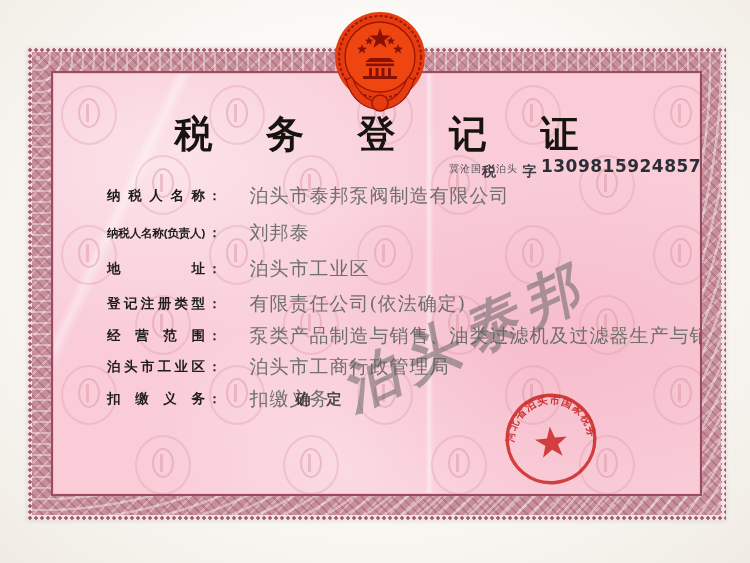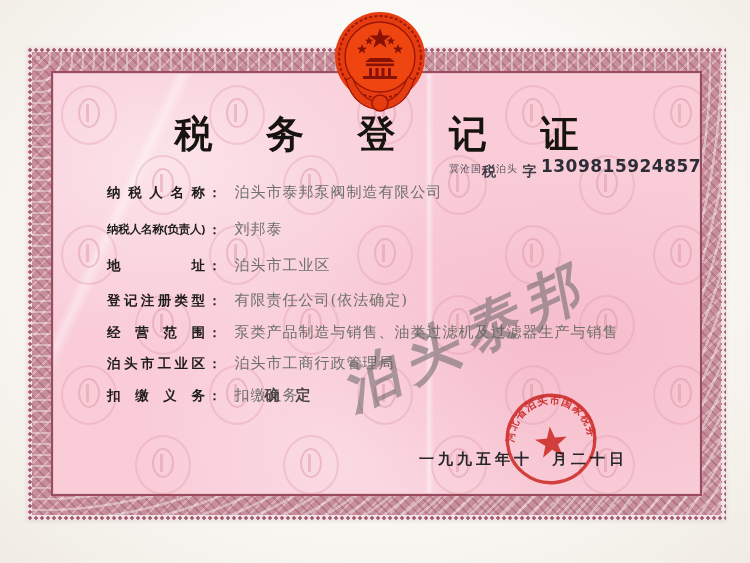--- a/index.html
+++ b/index.html
@@ -44,21 +44,21 @@
   .s-low{position:relative;top:4px;font-size:14px;font-weight:700;color:#3c3c48;}
   .s-num{font-size:17px;font-weight:700;color:#2d2d37;letter-spacing:.5px;font-family:"DejaVu Sans",sans-serif;}
   .fields{position:absolute;left:54px;top:0;width:600px;z-index:3;}
   .frow{position:absolute;left:0;white-space:nowrap;}
   .frow.r0{top:110px}.frow.r1{top:147px}.frow.r2{top:183px}.frow.r3{top:218px}
   .frow.r4{top:250px}.frow.r5{top:281px}.frow.r6{top:313px}
   .flabel{display:inline-block;width:98px;text-align:justify;text-align-last:justify;
           font-size:13.5px;font-weight:700;color:#1e1c1a;vertical-align:middle;}
   .frow.r1 .flabel{font-size:11.5px;letter-spacing:-.3px;}
   .fcolon{font-size:13px;font-weight:700;color:#1e1c1a;margin-left:3px;vertical-align:middle;}
-  .fvalue{font-size:15px;color:#6e7069;margin-left:9px;letter-spacing:1px;
+  .fvalue{font-size:19px;color:#6e7069;margin-left:24px;letter-spacing:1px;
           font-family:"DejaVu Serif","Liberation Serif",serif;vertical-align:middle;}
   .fghost{font-size:15px;color:#2f2f2f;font-weight:700;margin-left:-34px;letter-spacing:16px;
           vertical-align:middle;opacity:.85;}
   .issuer{position:absolute;left:428px;top:348px;z-index:3;font-size:14px;font-weight:700;
           letter-spacing:5px;color:#1d1d1d;white-space:nowrap;}
   .idate{position:absolute;left:366px;top:377px;z-index:3;font-size:15px;font-weight:600;
          letter-spacing:4px;color:#26262a;white-space:nowrap;}
   .seal{position:absolute;left:448px;top:316px;width:100px;height:100px;z-index:4;
         opacity:.9;mix-blend-mode:multiply;transform:rotate(-6deg);}
   .graywm{position:absolute;left:300px;top:300px;width:330px;z-index:9;text-align:center;
@@ -139,21 +139,20 @@
           <div class="frow r5">
             <span class="flabel">泊头市工业区</span><span class="fcolon">：</span>
             <span class="fvalue">泊头市工商行政管理局</span>
           </div>
           <div class="frow r6">
             <span class="flabel">扣缴义务</span><span class="fcolon">：</span>
             <span class="fvalue">扣缴义务</span><span class="fghost">确定</span>
           </div>
         </div>
 
-        <div class="idate">一九九五年十　月二十日</div>
 
         <svg class="seal" viewBox="0 0 96 96">
           <circle cx="48" cy="48" r="42" fill="none" stroke="#d23229" stroke-width="3.2" opacity="0.95"></circle>
           <path id="sealArc" d="M 12,50 A 36,36 0 0 1 84,50" fill="none"></path>
           <text font-size="10" fill="#d23229" letter-spacing="1.2" font-weight="bold">
             <textPath href="#sealArc" startOffset="2%">河北省泊头市国家税务局</textPath>
           </text>
           <path d="M48,36 L51.8,47.0 L63.4,47.2 L54.1,54.0 L57.5,65.1 L48,58.4 L38.5,65.1 L41.9,54.0 L32.6,47.2 L44.2,47.0 Z" fill="#d23229" opacity="0.95"></path>
         </svg>
 

